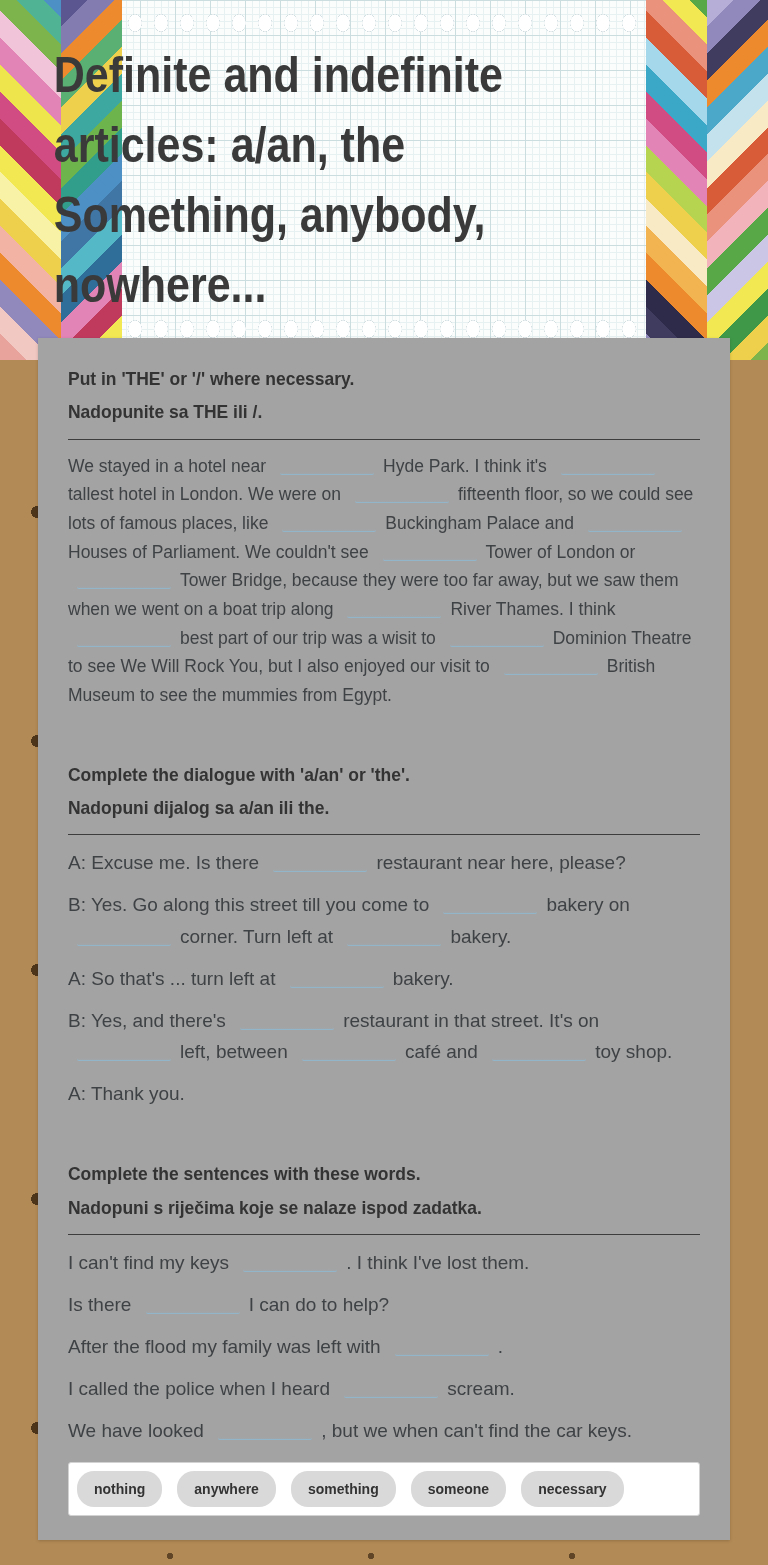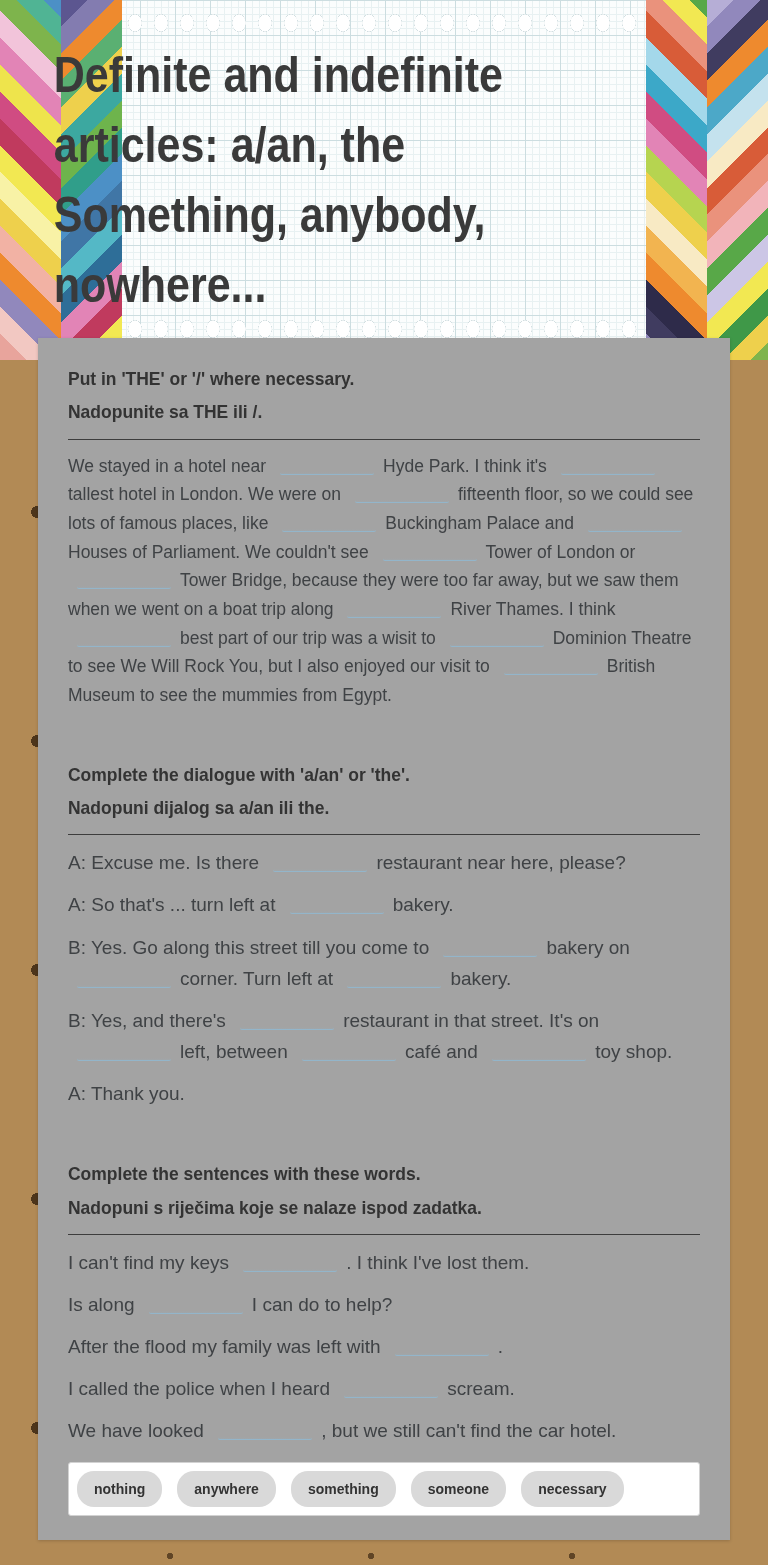--- a/index.html
+++ b/index.html
@@ -115,37 +115,37 @@
     <hr class="divider">
     <div class="fill-text" id="ex1-paragraph"><span class="seg">We stayed in a hotel near</span> <span class="blank"></span><span class="seg">Hyde Park. I think it's</span> <span class="blank"></span><span class="seg">tallest hotel in London. We were on</span> <span class="blank"></span><span class="seg">fifteenth floor, so we could see lots of famous places, like</span> <span class="blank"></span><span class="seg">Buckingham Palace and</span> <span class="blank"></span><span class="seg">Houses of Parliament. We couldn't see</span> <span class="blank"></span><span class="seg">Tower of London or</span> <span class="blank"></span><span class="seg">Tower Bridge, because they were too far away, but we saw them when we went on a boat trip along</span> <span class="blank"></span><span class="seg">River Thames. I think</span> <span class="blank"></span><span class="seg">best part of our trip was a wisit to</span> <span class="blank"></span><span class="seg">Dominion Theatre to see We Will Rock You, but I also enjoyed our visit to</span> <span class="blank"></span><span class="seg">British Museum to see the mummies from Egypt.</span> </div>
   </div>
 
   <div class="exercise">
     <div class="instruction">Complete the dialogue with 'a/an' or 'the'.</div>
     <div class="instruction">Nadopuni dijalog sa a/an ili the.</div>
     <hr class="divider">
     <div class="fill-text" id="ex2-lines">
         <div class="line-item"><span class="seg">A: Excuse me. Is there</span> <span class="blank"></span><span class="seg">restaurant near here, please?</span> </div>
+        <div class="line-item"><span class="seg">B: Yes. Go along this street till you come to</span> <span class="blank"></span><span class="seg">bakery on</span> <span class="blank"></span><span class="seg">corner. Turn left at</span> <span class="blank"></span><span class="seg">bakery.</span> </div>
         <div class="line-item"><span class="seg">A: So that's ... turn left at</span> <span class="blank"></span><span class="seg">bakery.</span> </div>
-        <div class="line-item"><span class="seg">B: Yes. Go along this street till you come to</span> <span class="blank"></span><span class="seg">bakery on</span> <span class="blank"></span><span class="seg">corner. Turn left at</span> <span class="blank"></span><span class="seg">bakery.</span> </div>
         <div class="line-item"><span class="seg">B: Yes, and there's</span> <span class="blank"></span><span class="seg">restaurant in that street. It's on</span> <span class="blank"></span><span class="seg">left, between</span> <span class="blank"></span><span class="seg">café and</span> <span class="blank"></span><span class="seg">toy shop.</span> </div>
         <div class="line-item"><span class="seg">A: Thank you.</span> </div>
       </div>
   </div>
 
   <div class="exercise">
     <div class="instruction">Complete the sentences with these words.</div>
     <div class="instruction">Nadopuni s riječima koje se nalaze ispod zadatka.</div>
     <hr class="divider">
     <div class="fill-text" id="ex3-sentences">
         <div class="line-item"><span class="seg">I can't find my keys</span> <span class="blank"></span><span class="seg">. I think I've lost them.</span> </div>
-        <div class="line-item"><span class="seg">Is along</span> <span class="blank"></span><span class="seg">I can do to help?</span> </div>
+        <div class="line-item"><span class="seg">Is there</span> <span class="blank"></span><span class="seg">I can do to help?</span> </div>
         <div class="line-item"><span class="seg">After the flood my family was left with</span> <span class="blank"></span><span class="seg">.</span> </div>
         <div class="line-item"><span class="seg">I called the police when I heard</span> <span class="blank"></span><span class="seg">scream.</span> </div>
-        <div class="line-item"><span class="seg">We have looked</span> <span class="blank"></span><span class="seg">, but we still can't find the car hotel.</span> </div>
+        <div class="line-item"><span class="seg">We have looked</span> <span class="blank"></span><span class="seg">, but we when can't find the car keys.</span> </div>
       </div>
     <div class="word-bank" id="word-bank">
         <span class="chip">nothing</span>
         <span class="chip">anywhere</span>
         <span class="chip">something</span>
         <span class="chip">someone</span>
         <span class="chip">necessary</span>
       </div>
   </div>
 

